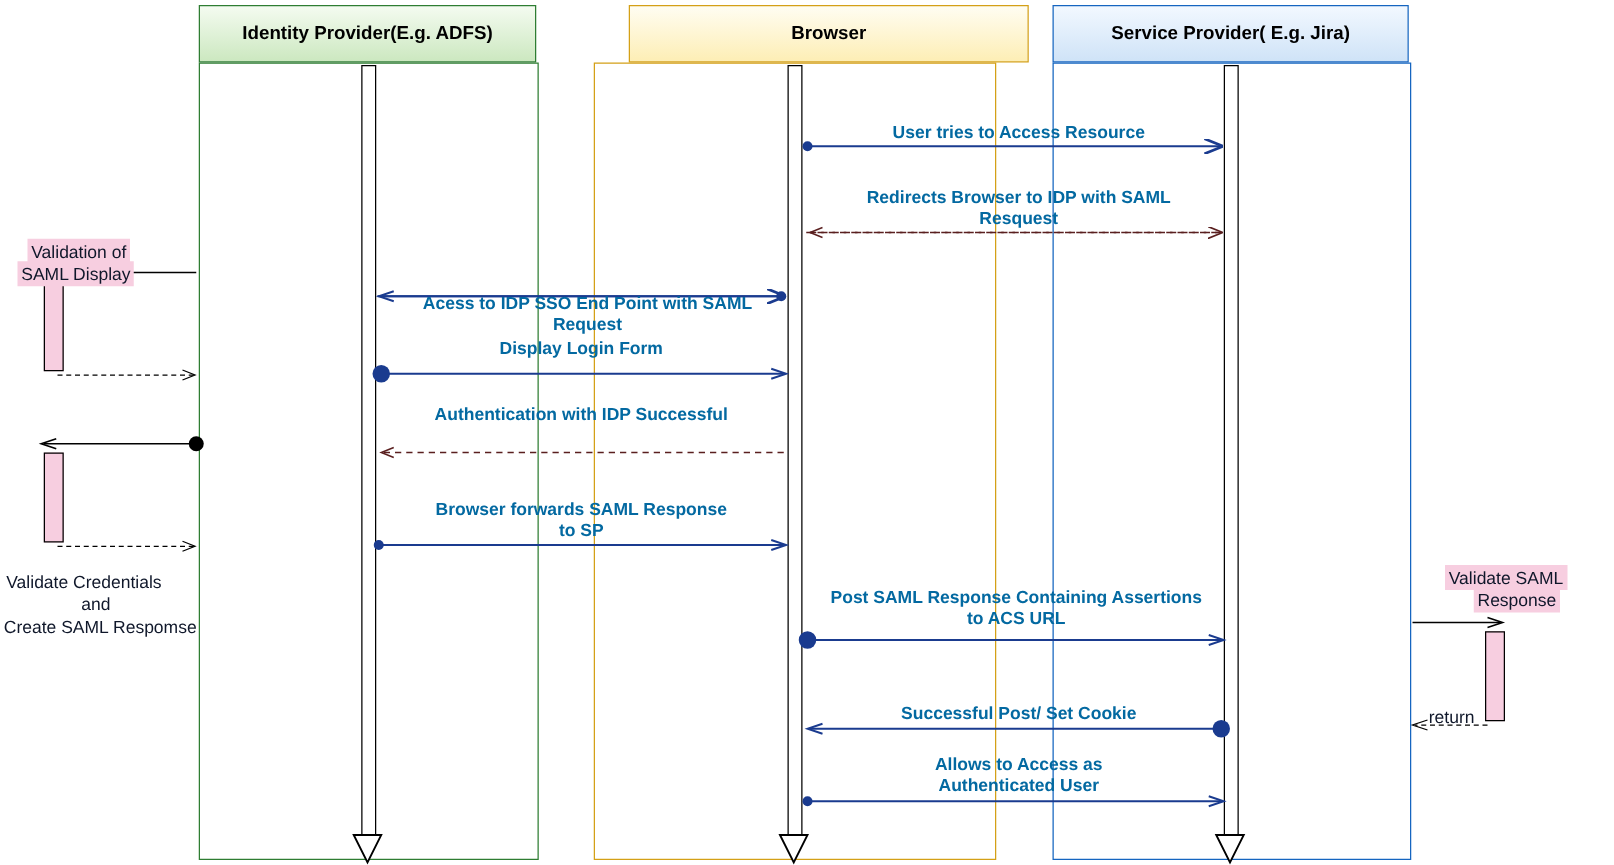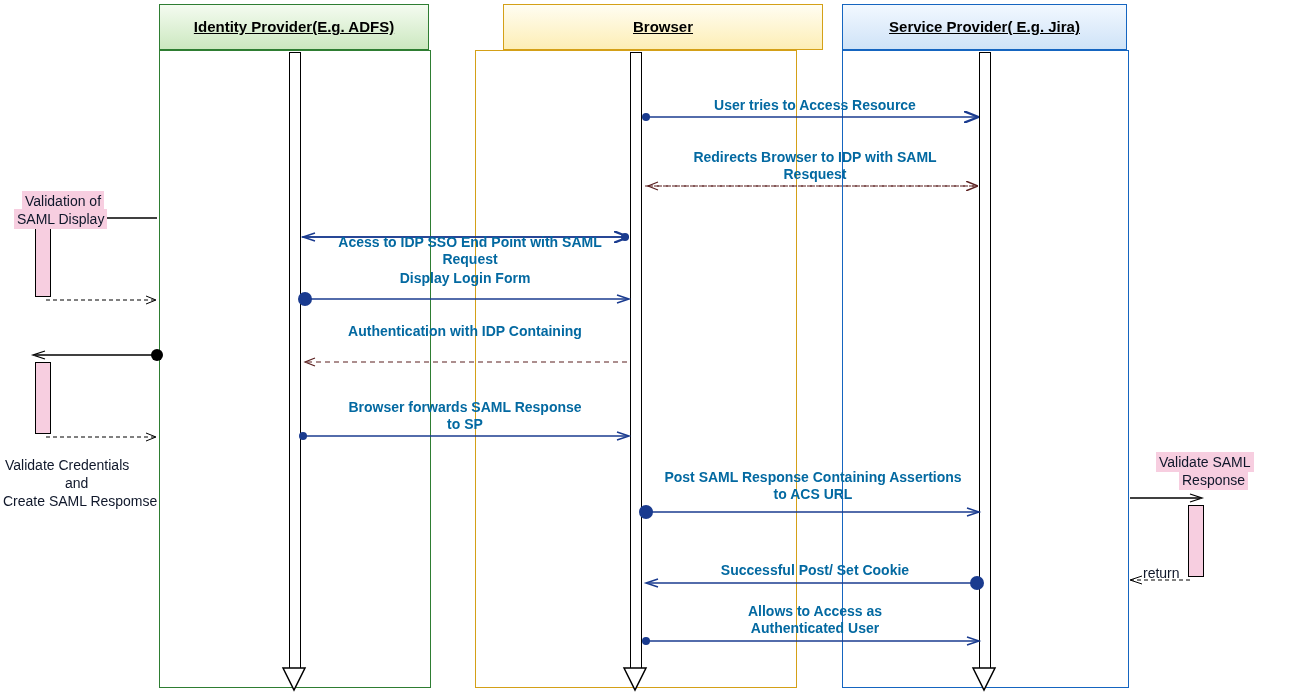--- a/index.html
+++ b/index.html
@@ -17,21 +17,20 @@
     border: 1.5px solid #333;
     text-align: left;
     font-weight: bold;
     font-size: 15px;
     display: flex;
     align-items: center;
     justify-content: center;
     line-height: 1.3;
     padding: 4px 4px;
     box-sizing: border-box;
-    text-decoration: underline;
   }
   .participant-box {
     position: absolute;
     border: 1.5px solid;
     background: #fff;
   }
   .msg-label {
     position: absolute;
     font-size: 14px;
     font-weight: bold;
@@ -167,21 +166,21 @@
 </svg>
 
 <div class="activation" style="left:35px; top:225px; height:70px;"></div>
 <div class="activation" style="left:35px; top:362px; height:70px;"></div>
 <div class="activation" style="left:1188px; top:505px; height:70px;"></div>
 
 <div class="msg-label" style="left:665px; top:97px; width:300px;">User tries to Access Resource</div>
 <div class="msg-label" style="left:680px; top:149px; width:270px;">Redirects Browser to IDP with SAML Resquest</div>
 <div class="msg-label" style="left:320px; top:194px; width:300px;margin-top:40px;">Acess to IDP SSO End Point with SAML Request</div>
 <div class="msg-label" style="left:350px; top:270px; width:230px;">Display Login Form</div>
-<div class="msg-label" style="left:340px; top:323px; width:250px;">Authentication with IDP Containing</div>
+<div class="msg-label" style="left:340px; top:323px; width:250px;">Authentication with IDP Successful</div>
 <div class="msg-label" style="left:340px; top:399px; width:250px;">Browser forwards SAML Response to SP</div>
 <div class="msg-label" style="left:658px; top:469px; width:310px;">Post SAML Response Containing Assertions to ACS URL</div>
 <div class="msg-label" style="left:680px; top:562px; width:270px;">Successful Post/ Set Cookie</div>
 <div class="msg-label" style="left:700px; top:603px; width:230px;">Allows to Access as Authenticated User</div>
 
 <div class="note-label" style="left:22px; top:191px;">Validation of</div>
 <div class="note-label" style="left:14px; top:209px;">SAML Display</div>
 
 <div class="note-label" style="left:2px; top:455px; background:transparent;">Validate Credentials</div>
 <div class="note-label" style="left:62px; top:473px; background:transparent;">and</div>

